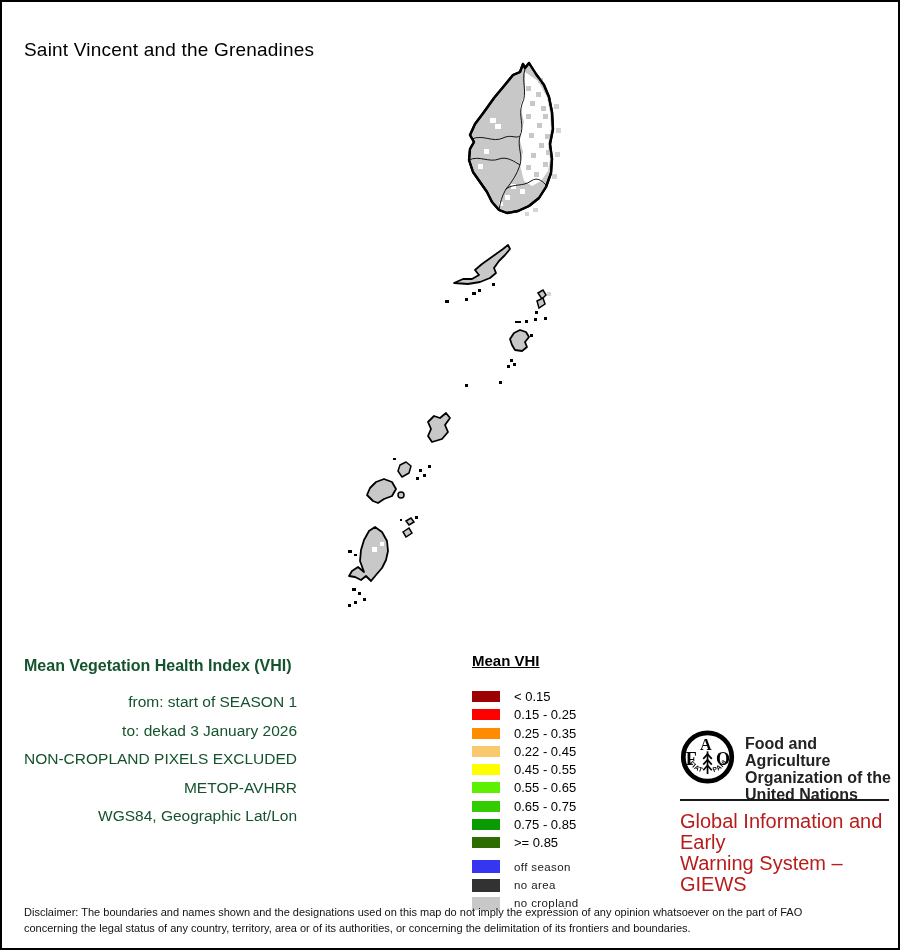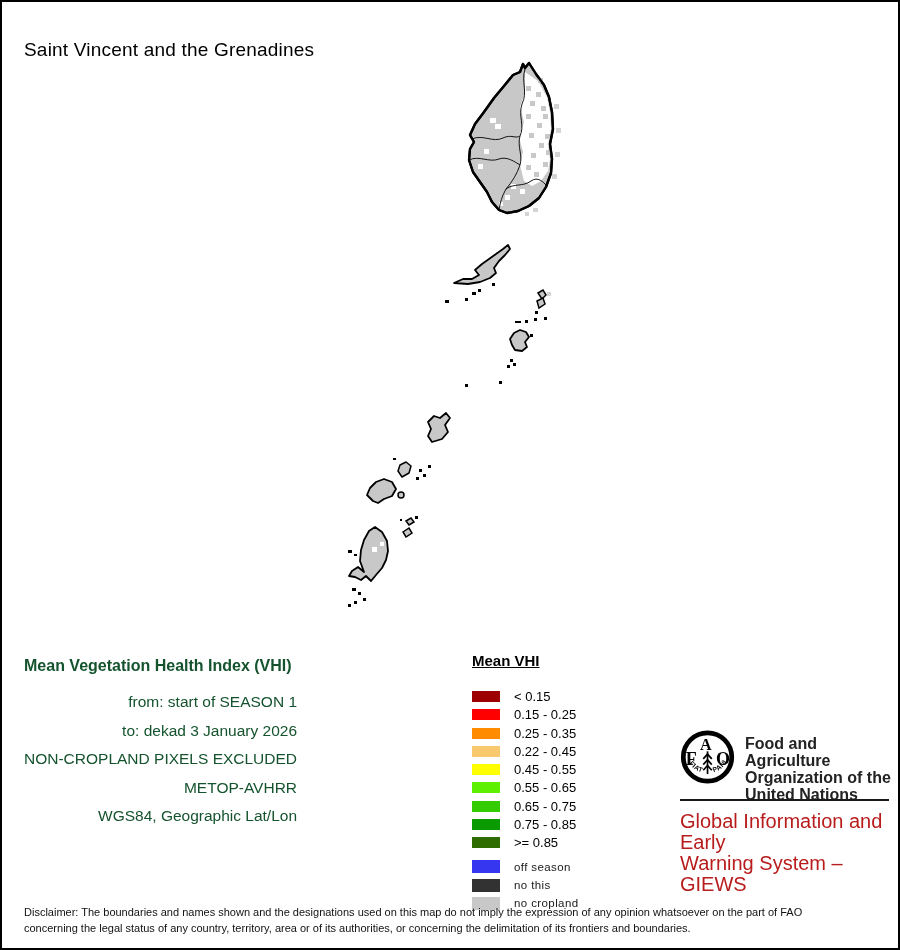--- a/index.html
+++ b/index.html
@@ -218,21 +218,21 @@
         <span class="legend-label">&gt;= 0.85</span>
       </div>
 
     <div class="legend-extra">
       <div class="legend-row">
           <span class="legend-swatch" style="background: rgb(54, 54, 240);"></span>
           <span class="legend-label">off season</span>
         </div>
       <div class="legend-row">
           <span class="legend-swatch" style="background: rgb(50, 50, 50);"></span>
-          <span class="legend-label">no this</span>
+          <span class="legend-label">no area</span>
         </div>
       <div class="legend-row">
           <span class="legend-swatch" style="background: rgb(200, 200, 200);"></span>
           <span class="legend-label">no cropland</span>
         </div>
     </div>
   </div>
 
   <div class="fao">
     <svg width="58" height="58" viewBox="0 0 58 58">

